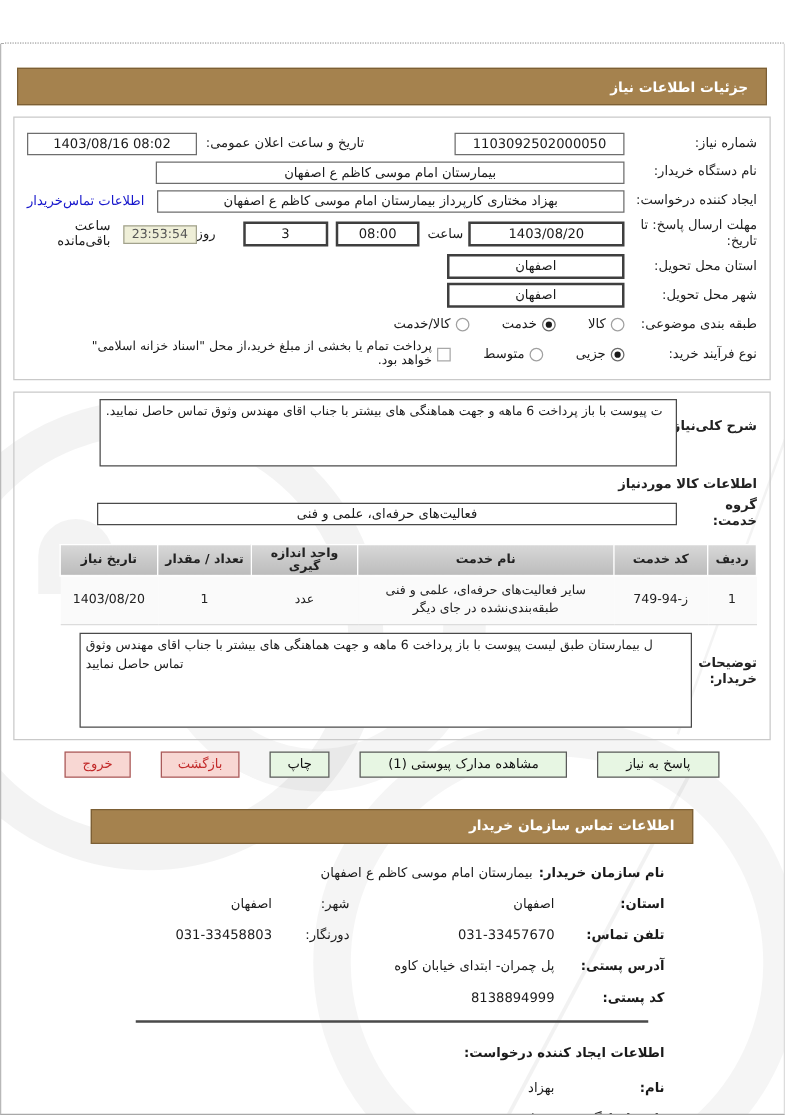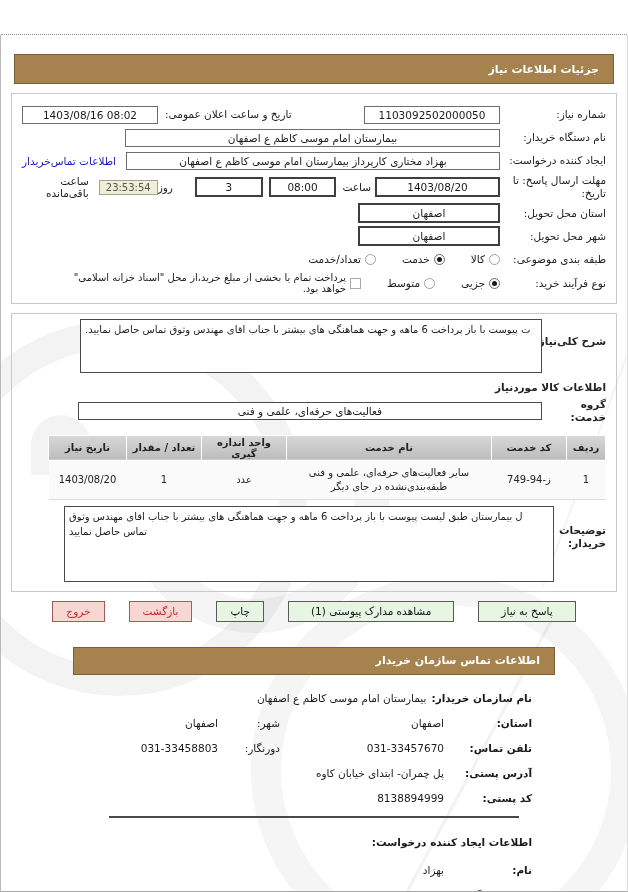--- a/index.html
+++ b/index.html
@@ -160,21 +160,21 @@
           <span class="opt">
             <span class="radio"></span>
             <span class="rlabel">کالا</span>
           </span>
           <span class="opt">
             <span class="radio sel"></span>
             <span class="rlabel">خدمت</span>
           </span>
           <span class="opt">
             <span class="radio"></span>
-            <span class="rlabel">تعداد/خدمت</span>
+            <span class="rlabel">کالا/خدمت</span>
           </span>
         </div>
 
         <div class="frow">
           <span class="flabel">نوع فرآیند خرید:</span>
           <span class="opt">
             <span class="radio sel"></span>
             <span class="rlabel">جزیی</span>
           </span>
           <span class="opt">

